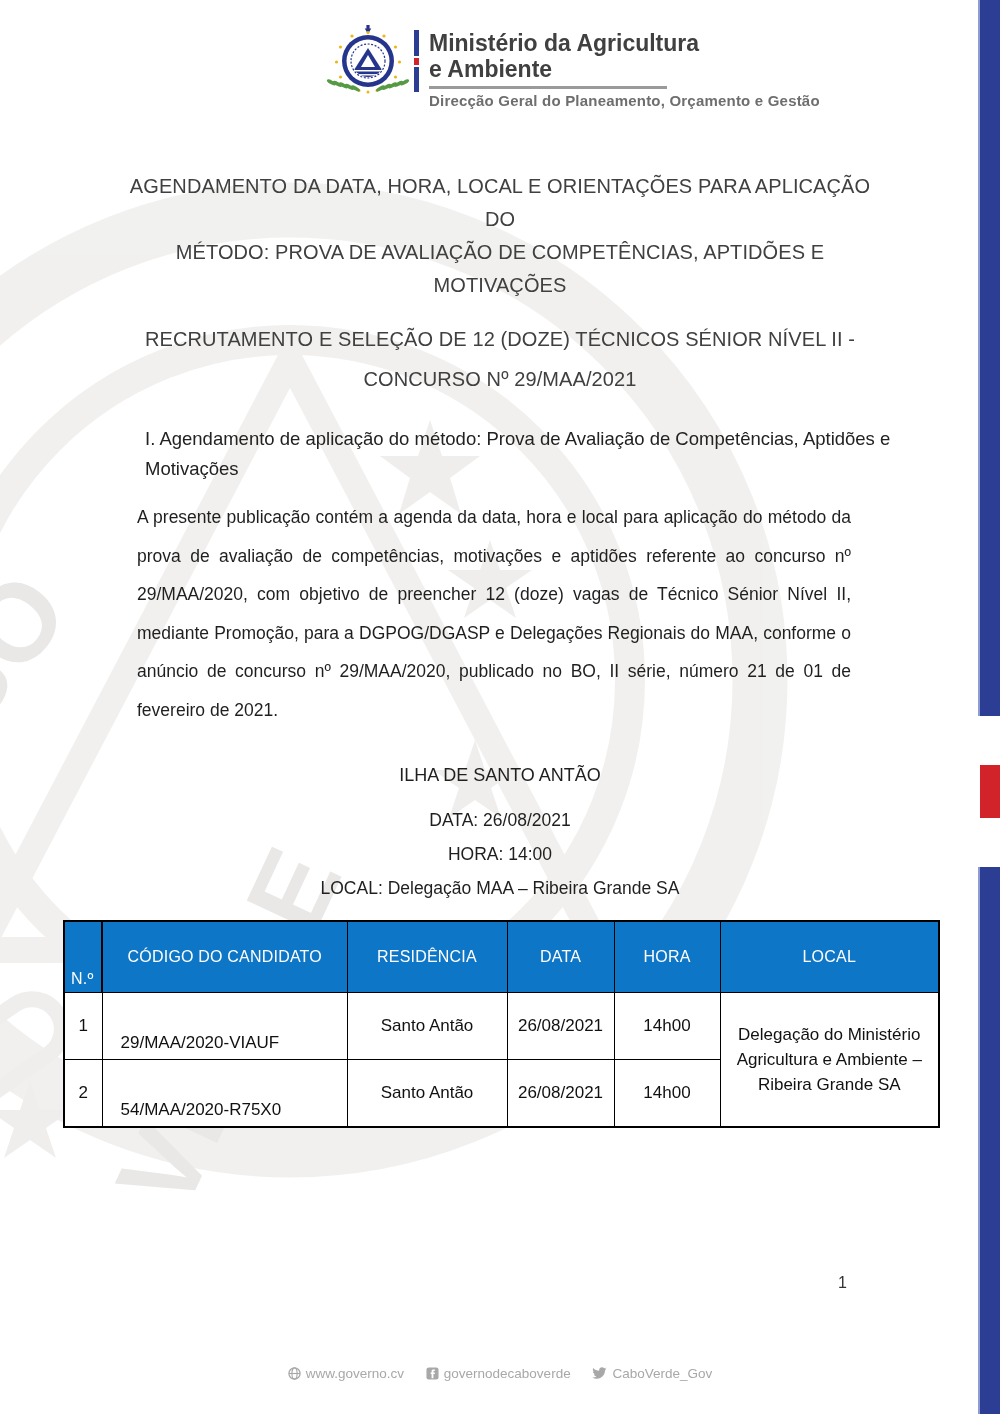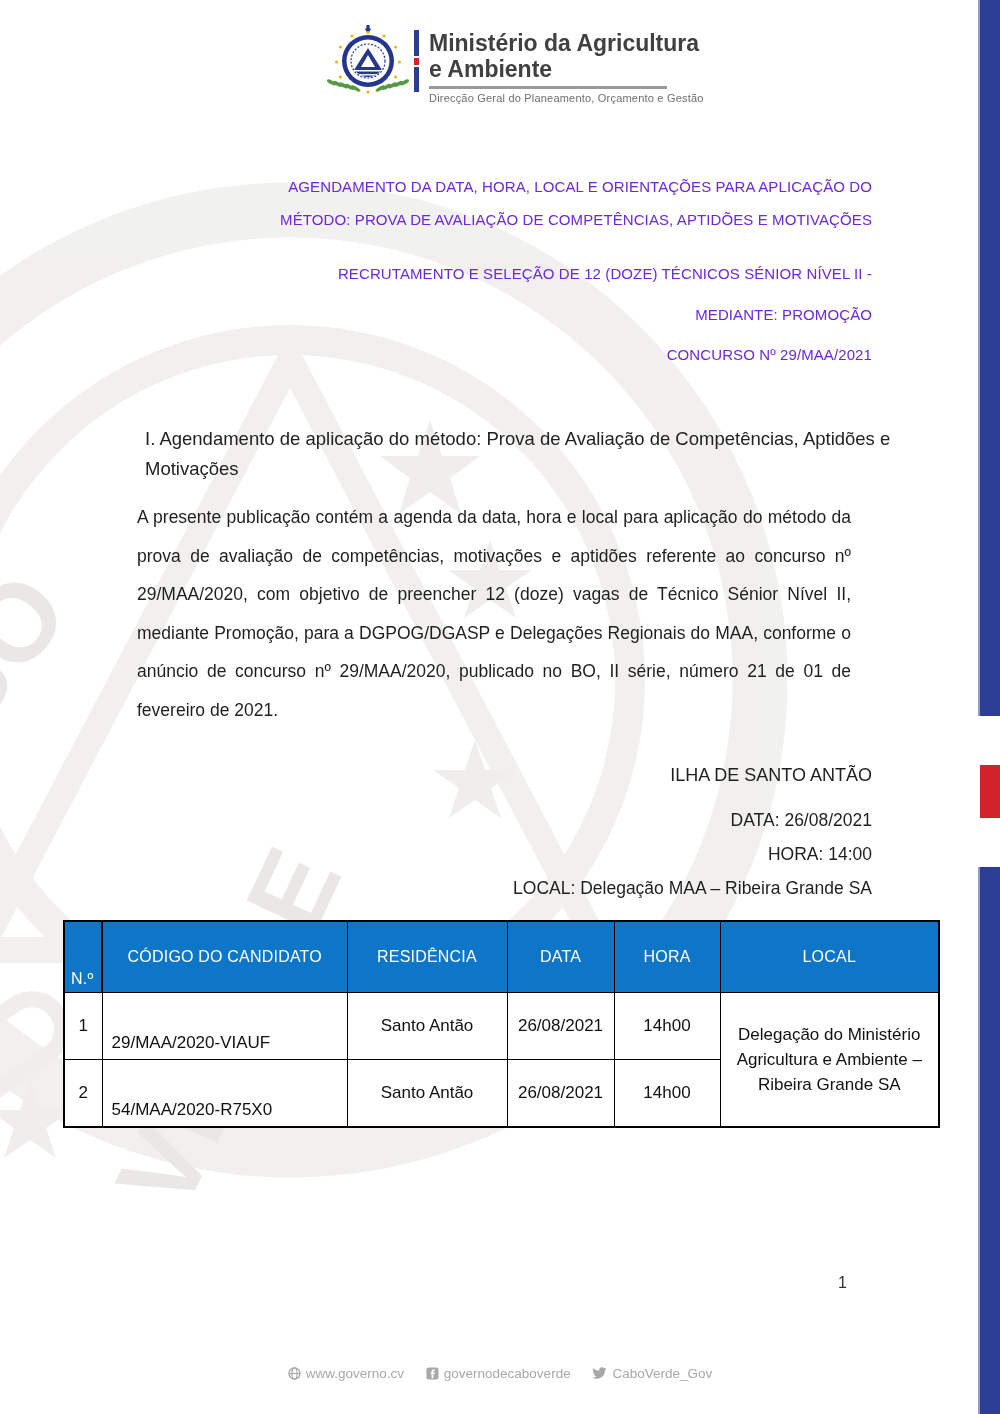--- a/index.html
+++ b/index.html
@@ -26,56 +26,56 @@
 
   
   .logo-wrap{position:absolute;left:318px;top:24px;display:flex;align-items:flex-start;}
   .emblem{width:100px;height:80px;}
   .logo-sep{width:5px;height:62px;margin:6px 10px 0 -4px;display:flex;flex-direction:column;}
   .logo-sep .s-navy{background:#2B3E94;flex:1;}
   .logo-sep .s-red{background:#D2232A;height:7px;margin:2px 0;}
   .logo-text{padding-top:6px;}
   .ministry-line{font-size:23px;font-weight:bold;color:#404040;line-height:26px;letter-spacing:0px;}
   .logo-rule{width:238px;height:3px;background:#9a9a9a;margin:4px 0 3px 0;}
-  .dept-line{font-size:11px;font-weight:normal;color:#6E6E6E;letter-spacing:0.2px;}
-
-  
-  .title-block{position:absolute;left:128px;top:170px;width:744px;text-align:right;
-    color:#6d28d9;font-size:15px;letter-spacing:0.1px;}
+  .dept-line{font-size:15px;font-weight:bold;color:#6E6E6E;letter-spacing:0.2px;}
+
+  
+  .title-block{position:absolute;left:128px;top:170px;width:744px;text-align:center;
+    color:#404040;font-size:20px;letter-spacing:0.1px;}
   .title-line{line-height:33px;}
   .t3{margin-top:21px;}
   .t4{margin-top:8px;}
   .t5{margin-top:7px;}
 
   
   .section-heading{position:absolute;left:145px;top:424px;width:748px;
     font-size:18.5px;line-height:30px;color:#222;}
   .body-paragraph{position:absolute;left:137px;top:498px;width:714px;
     font-size:17.5px;line-height:38.5px;text-align:justify;color:#1f1f1f;}
 
   
-  .schedule{position:absolute;left:128px;top:765px;width:744px;text-align:right;color:#1f1f1f;}
+  .schedule{position:absolute;left:128px;top:765px;width:744px;text-align:center;color:#1f1f1f;}
   .island-line{font-size:18px;}
   .sch-line{font-size:17.5px;line-height:24px;margin-top:10px;}
   .sch-first{margin-top:22px;}
 
   
   .cand-table{position:absolute;left:63px;top:920px;border-collapse:collapse;table-layout:fixed;
     font-size:17px;color:#111;}
   .cand-table th,.cand-table td{border:1px solid #000;overflow:hidden;}
   .cand-table{border:2.5px solid #000;}
   .cand-table th{
     background:#0E76C6;color:#ffffff;font-weight:normal;font-size:16px;
     height:66px;vertical-align:middle;text-align:center;letter-spacing:0.2px;
   }
   .cand-table th.h-num{vertical-align:bottom;text-align:left;padding:0 0 4px 6px;}
   .cand-table th.h-code{border-left:2.5px solid #000;}
   .cand-table td{height:60px;background:#fff;}
   .td-num{text-align:center;vertical-align:middle;}
-  .td-code{vertical-align:bottom;text-align:left;padding:0 0 6px 9px;border-left:2.5px solid #000;}
+  .td-code{vertical-align:bottom;text-align:left;padding:0 0 6px 18px;border-left:2.5px solid #000;}
   .td-center{text-align:center;vertical-align:middle;}
   .td-local{border:2.5px solid #000;text-align:center;vertical-align:middle;
     font-size:17px;line-height:25px;padding:0 8px;}
 
   
   .page-number{position:absolute;left:838px;top:1274px;font-size:16px;color:#333;}
   .footer{position:absolute;left:0;top:1366px;width:1000px;text-align:center;
     color:#A8A8A8;font-size:13.5px;}
   .footer .f-item{margin:0 9px;white-space:nowrap;}
   .f-icon{display:inline-block;vertical-align:-2px;margin-right:5px;}
@@ -177,21 +177,20 @@
         <div class="ministry-line">e Ambiente</div>
         <div class="logo-rule"></div>
         <div class="dept-line">Direcção Geral do Planeamento, Orçamento e Gestão</div>
       </div>
     </div>
 
     <div class="title-block">
       <div class="title-line">AGENDAMENTO DA DATA, HORA, LOCAL E ORIENTAÇÕES PARA APLICAÇÃO DO</div>
       <div class="title-line">MÉTODO: PROVA DE AVALIAÇÃO DE COMPETÊNCIAS, APTIDÕES E MOTIVAÇÕES</div>
       <div class="title-line t3">RECRUTAMENTO E SELEÇÃO DE 12 (DOZE) TÉCNICOS SÉNIOR NÍVEL II -</div>
-      <div class="title-line t4">MEDIANTE: PROMOÇÃO</div>
       <div class="title-line t5">CONCURSO Nº 29/MAA/2021</div>
     </div>
 
     <div class="section-heading">I. Agendamento de aplicação do método: Prova de Avaliação de Competências, Aptidões e Motivações</div>
     <div class="body-paragraph">A presente publicação contém a agenda da data, hora e local para aplicação do método da prova de avaliação de competências, motivações e aptidões referente ao concurso nº 29/MAA/2020, com objetivo de preencher 12 (doze) vagas de Técnico Sénior Nível II, mediante Promoção, para a DGPOG/DGASP e Delegações Regionais do MAA, conforme o anúncio de concurso nº 29/MAA/2020, publicado no BO, II série, número 21 de 01 de fevereiro de 2021.</div>
 
     <div class="schedule">
       <div class="island-line">ILHA DE SANTO ANTÃO</div>
       <div class="sch-line sch-first">DATA: 26/08/2021</div>
       <div class="sch-line">HORA: 14:00</div>

